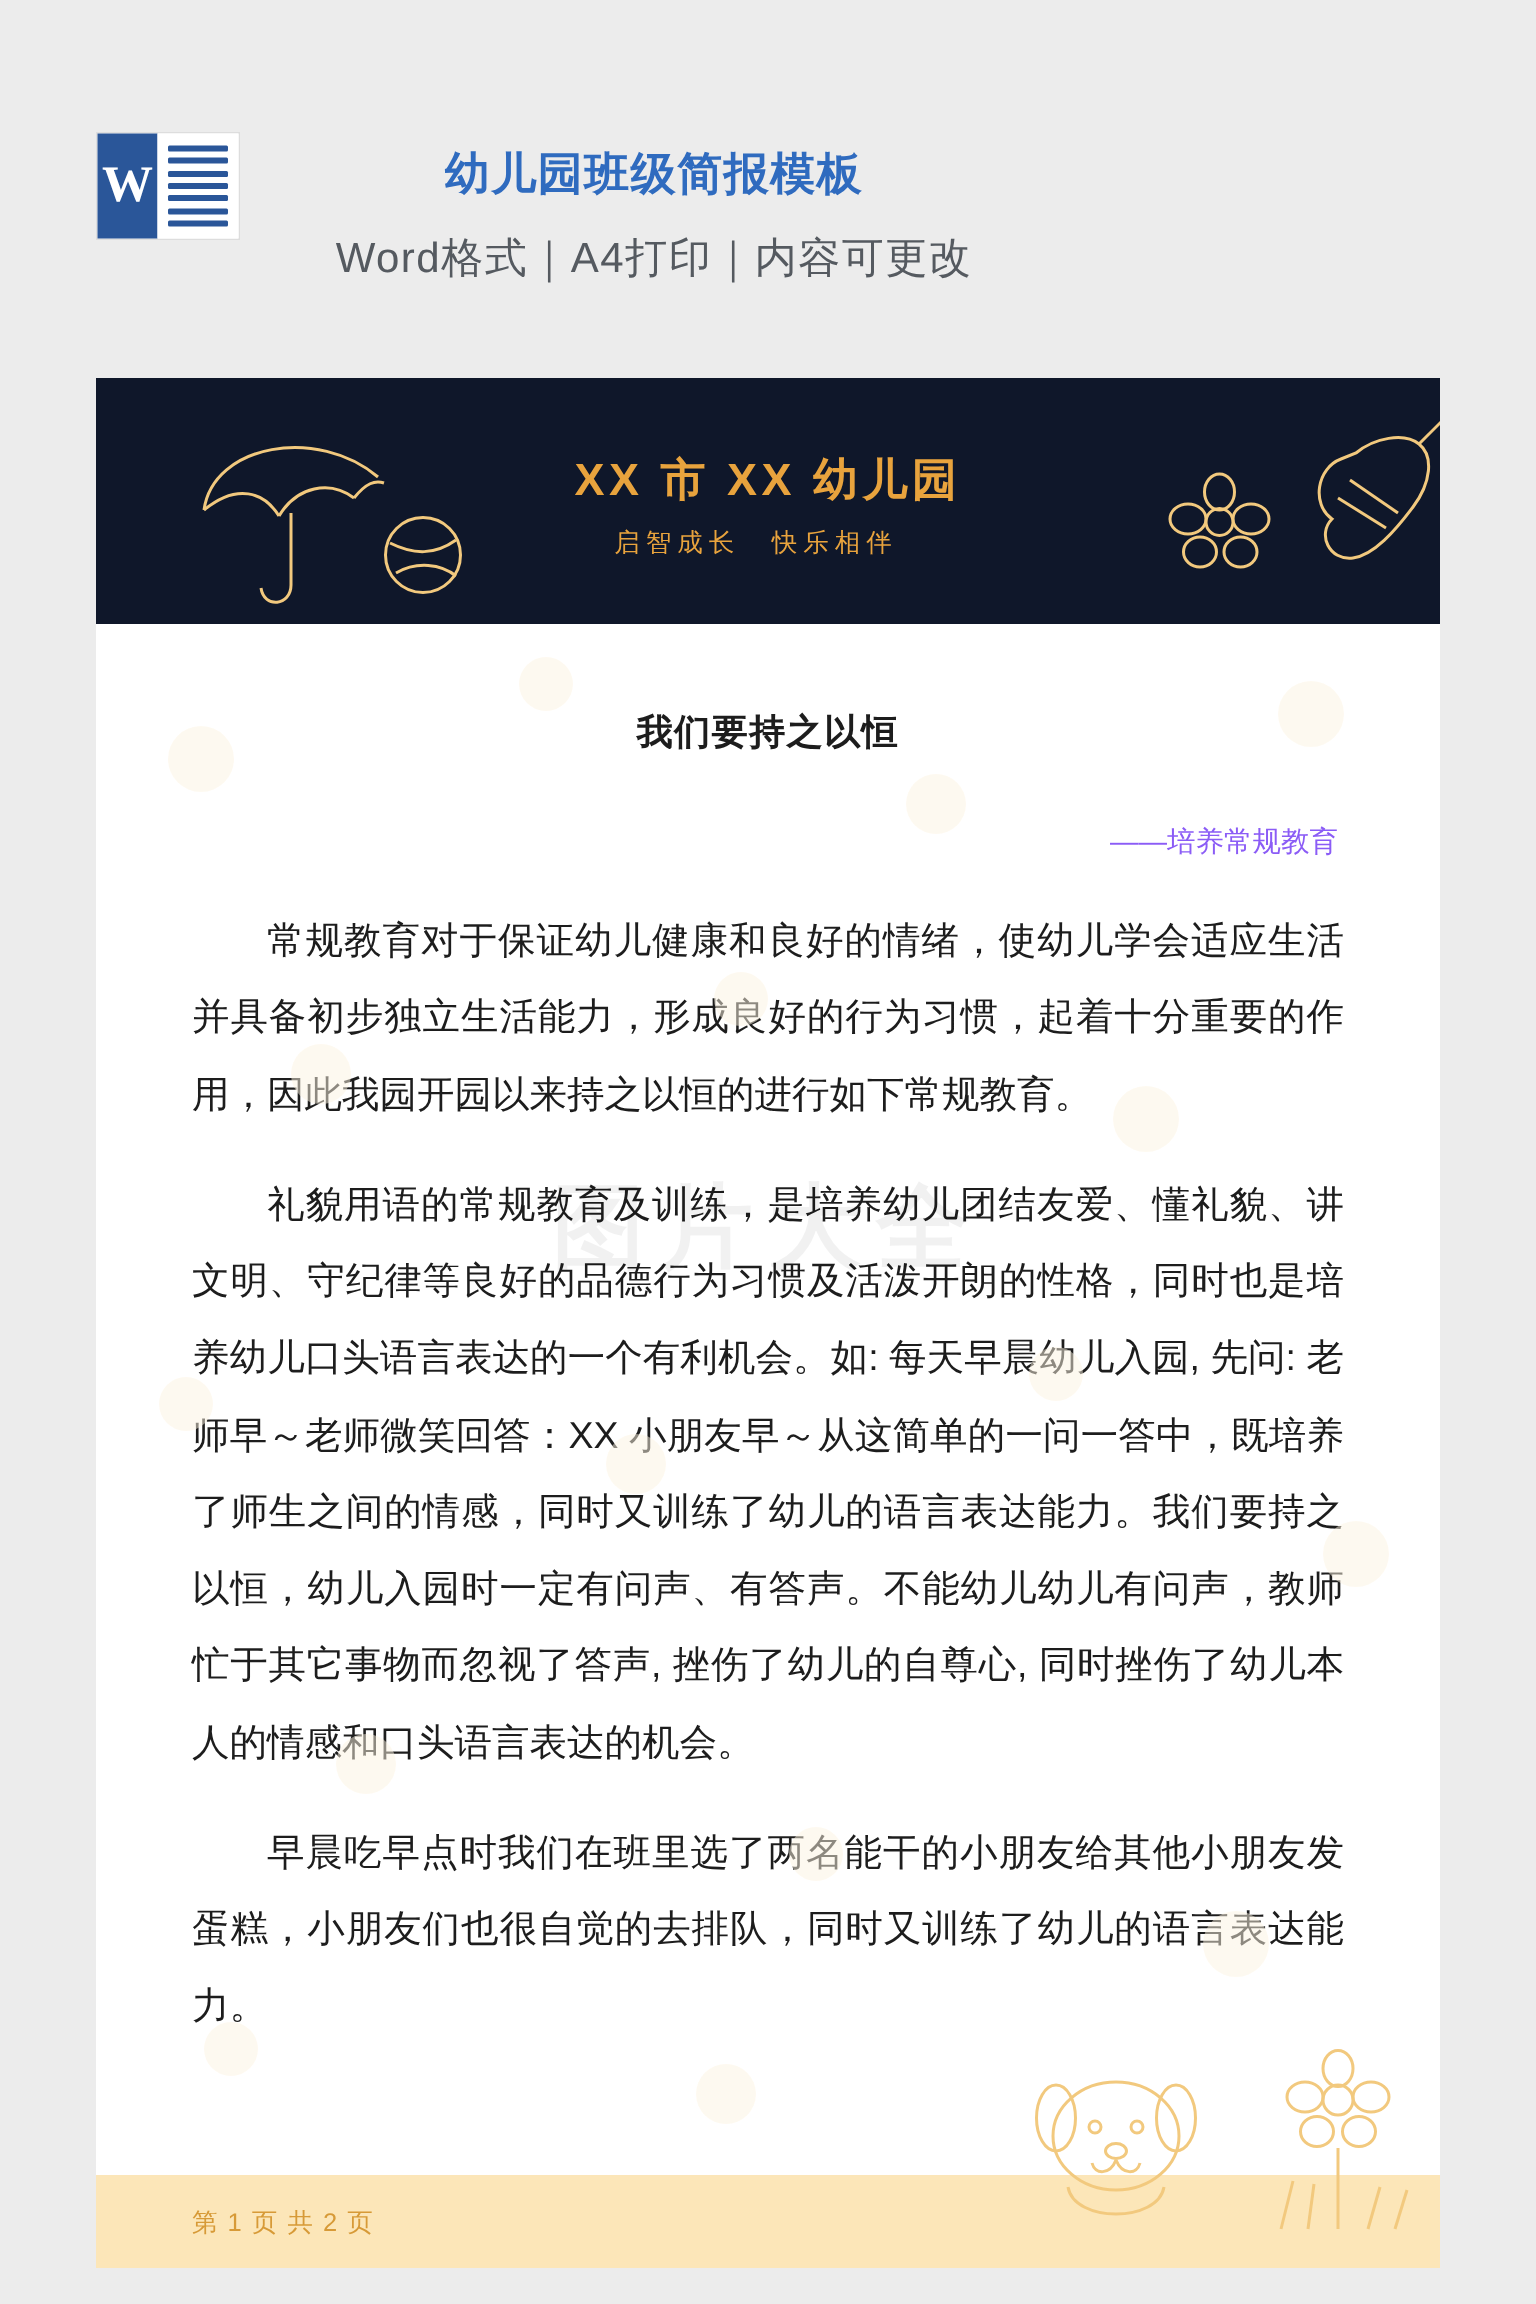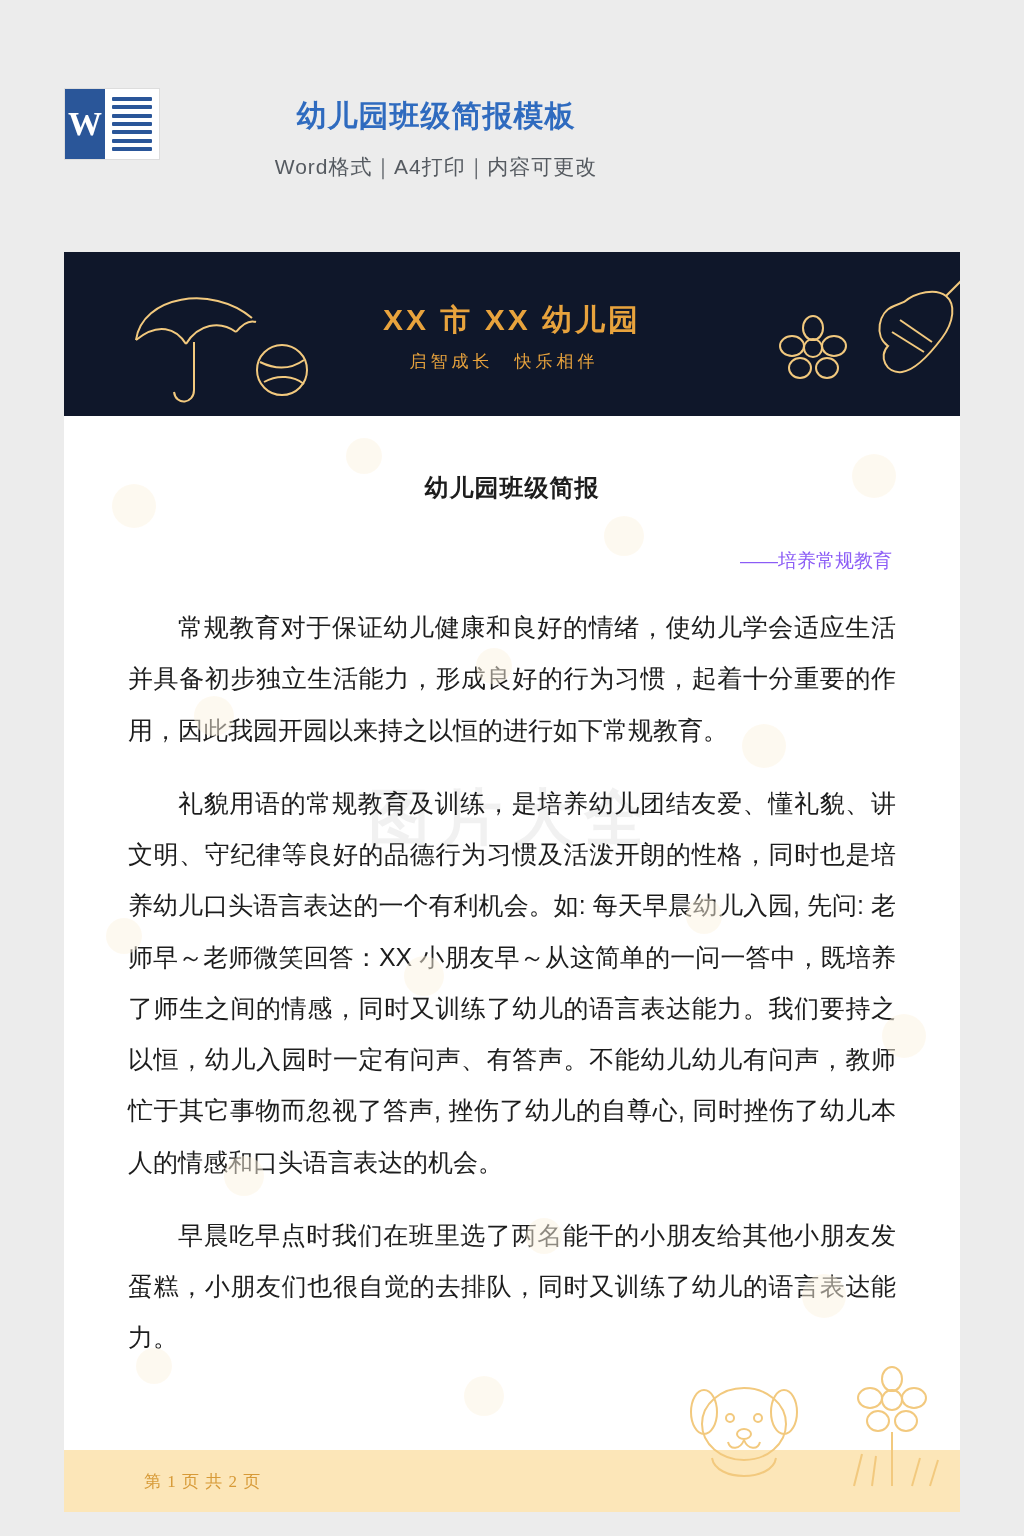--- a/index.html
+++ b/index.html
@@ -72,21 +72,21 @@
   }
   .banner-title {
     color: #2f6bbf;
     font-size: 30px;
     font-weight: bold;
     letter-spacing: 1px;
     margin-bottom: 16px;
   }
   .banner-sub {
     color: #555a60;
-    font-size: 21px;
+    font-size: 28px;
     letter-spacing: 1px;
   }
 
   
   .sheet {
     position: absolute;
     left: 64px;
     top: 252px;
     width: 896px;
     height: 1260px;
@@ -174,26 +174,25 @@
   }
 
   
   .doc-footer {
     position: relative;
     height: 62px;
     background: #fce6b8;
   }
   .doc-footer .page-num {
     position: absolute;
-    left: 80px;
+    left: 64px;
     top: 20px;
     color: #d79a37;
     font-size: 17px;
     letter-spacing: 1px;
-    font-family: Liberation Serif, serif;
   }
 </style>
 </head>
 <body>
 
 <div class="page">
 
   <div class="top-banner">
     <div class="word-logo">
       <div class="wl-left">W</div>
@@ -265,21 +264,21 @@
             <circle cx="180" cy="760" r="20"></circle>
           <circle cx="480" cy="820" r="18"></circle>
             <circle cx="760" cy="880" r="22"></circle>
           <circle cx="90" cy="950" r="18"></circle>
             <circle cx="420" cy="980" r="20"></circle>
         </g>
       </svg>
 
       <div class="watermark">图片大全</div>
 
-      <div class="doc-title">幼儿园班级简报</div>
+      <div class="doc-title">我们要持之以恒</div>
       <div class="doc-subtitle">——培养常规教育</div>
 
       <p class="para">常规教育对于保证幼儿健康和良好的情绪，使幼儿学会适应生活并具备初步独立生活能力，形成良好的行为习惯，起着十分重要的作用，因此我园开园以来持之以恒的进行如下常规教育。</p>
       <p class="para">礼貌用语的常规教育及训练，是培养幼儿团结友爱、懂礼貌、讲文明、守纪律等良好的品德行为习惯及活泼开朗的性格，同时也是培养幼儿口头语言表达的一个有利机会。如: 每天早晨幼儿入园, 先问: 老师早～老师微笑回答：XX 小朋友早～从这简单的一问一答中，既培养了师生之间的情感，同时又训练了幼儿的语言表达能力。我们要持之以恒，幼儿入园时一定有问声、有答声。不能幼儿幼儿有问声，教师忙于其它事物而忽视了答声, 挫伤了幼儿的自尊心, 同时挫伤了幼儿本人的情感和口头语言表达的机会。</p>
       <p class="para">早晨吃早点时我们在班里选了两名能干的小朋友给其他小朋友发蛋糕，小朋友们也很自觉的去排队，同时又训练了幼儿的语言表达能力。</p>
     </div>
 
     <div class="doc-footer">
       <svg class="deco" style="left:600px; top:-78px;" width="160" height="120" viewBox="0 0 160 120">
         <ellipse cx="80" cy="52" rx="42" ry="36"></ellipse>

